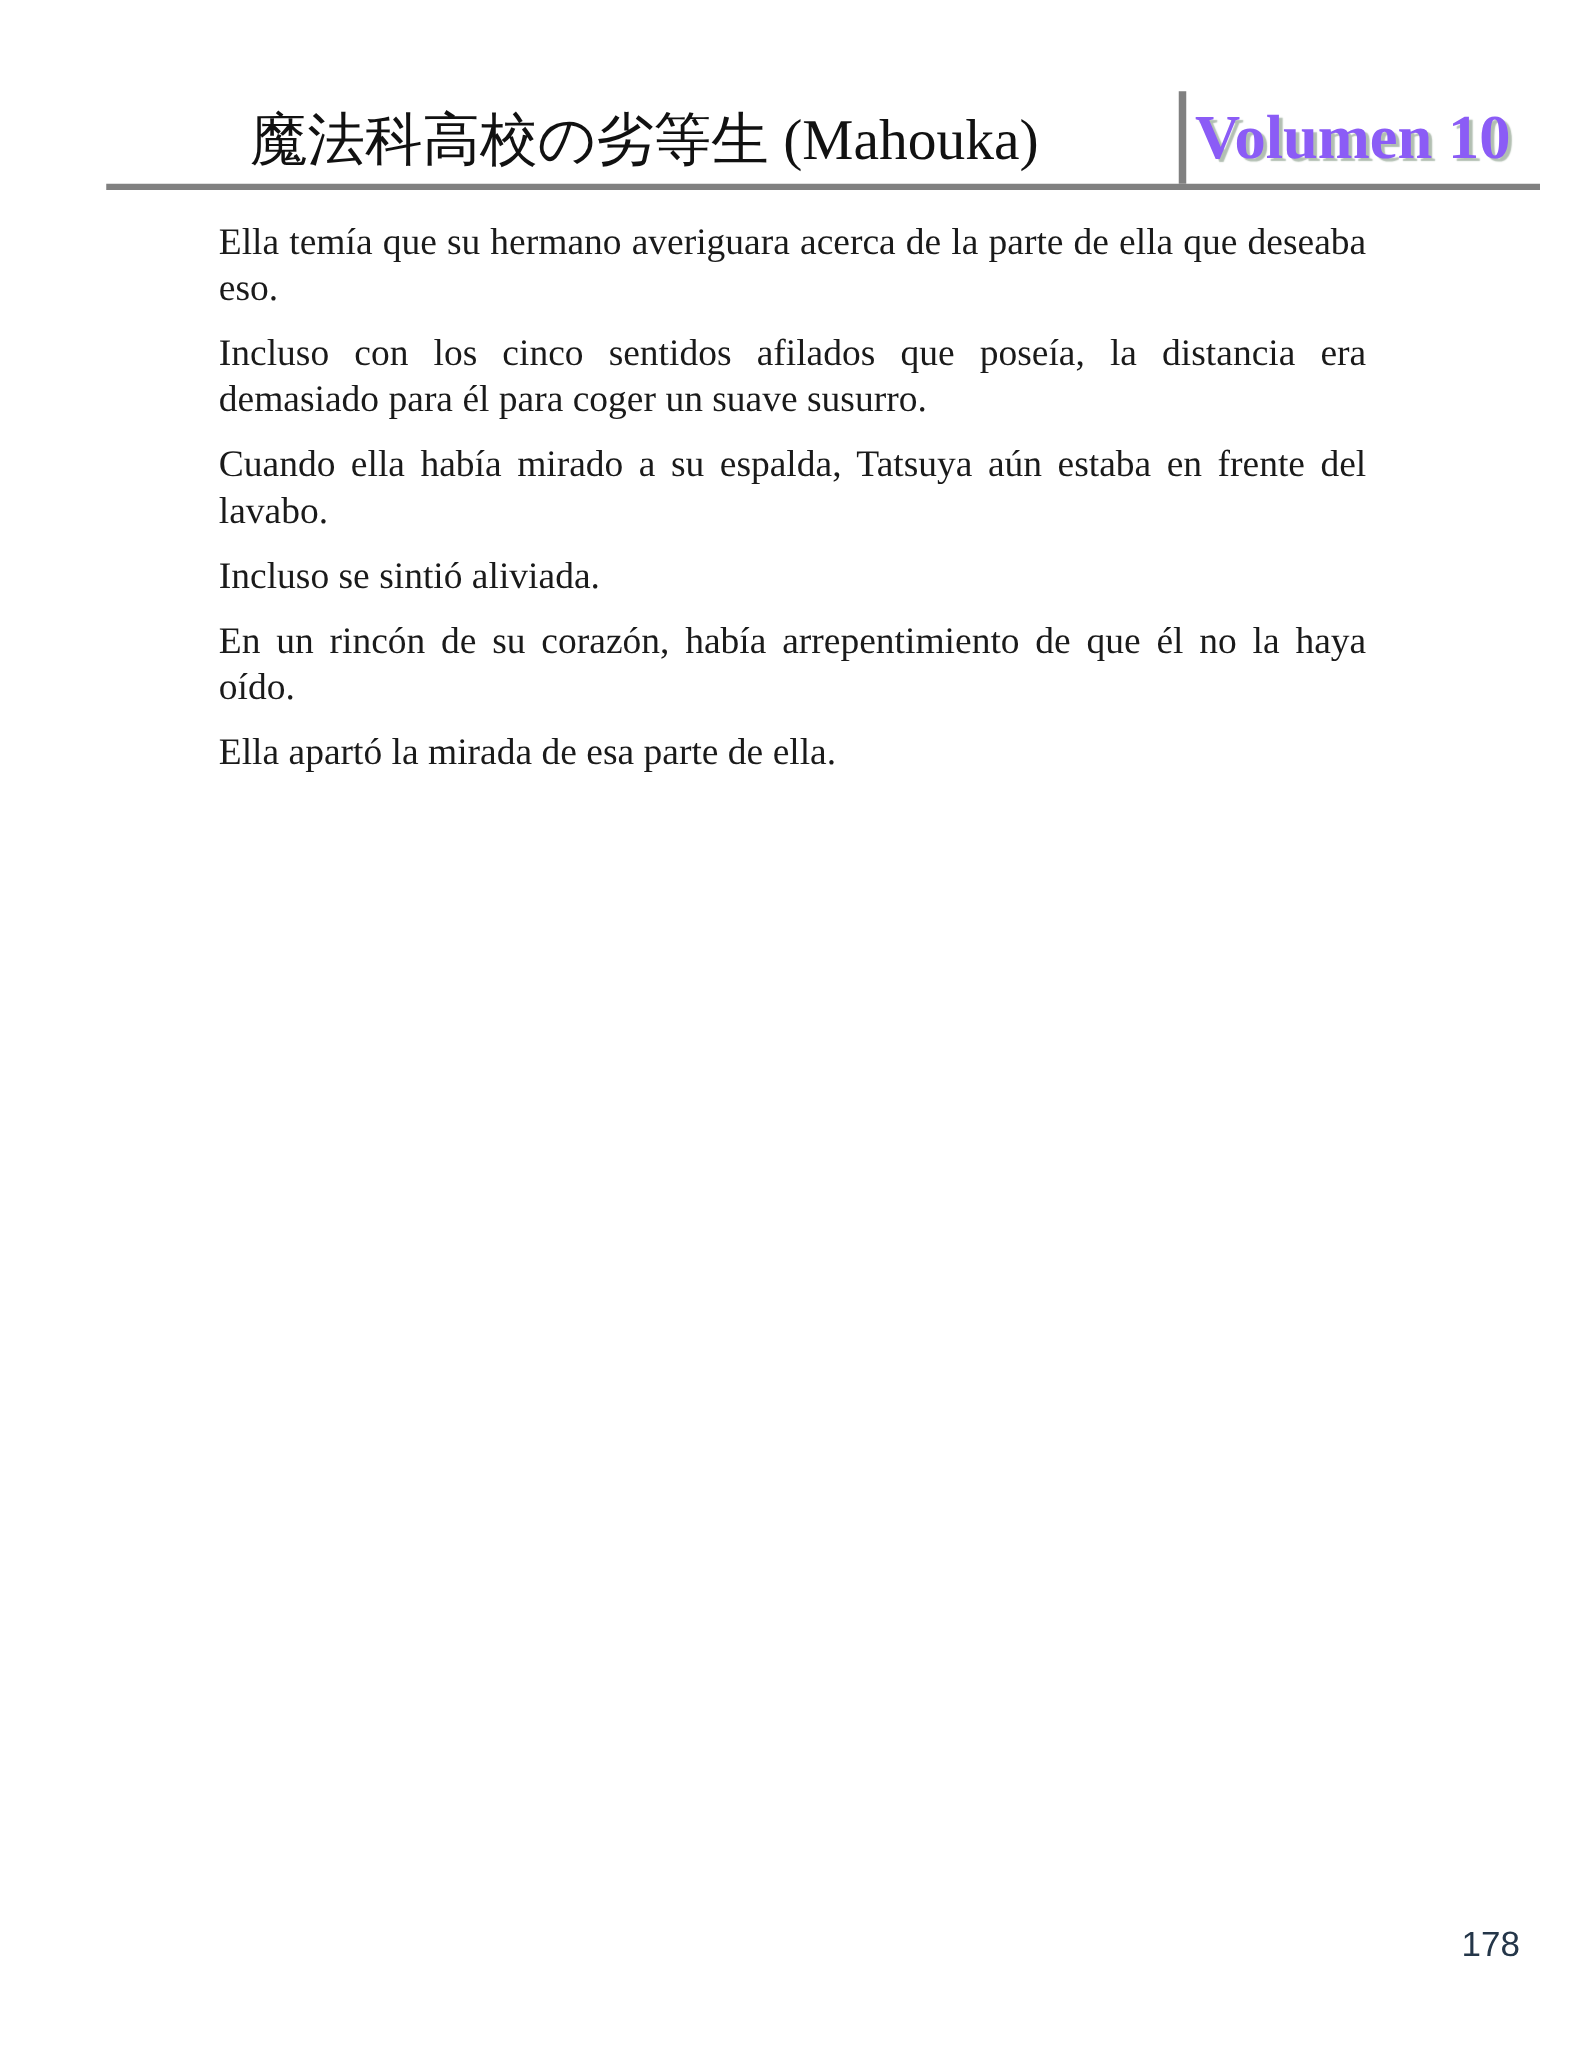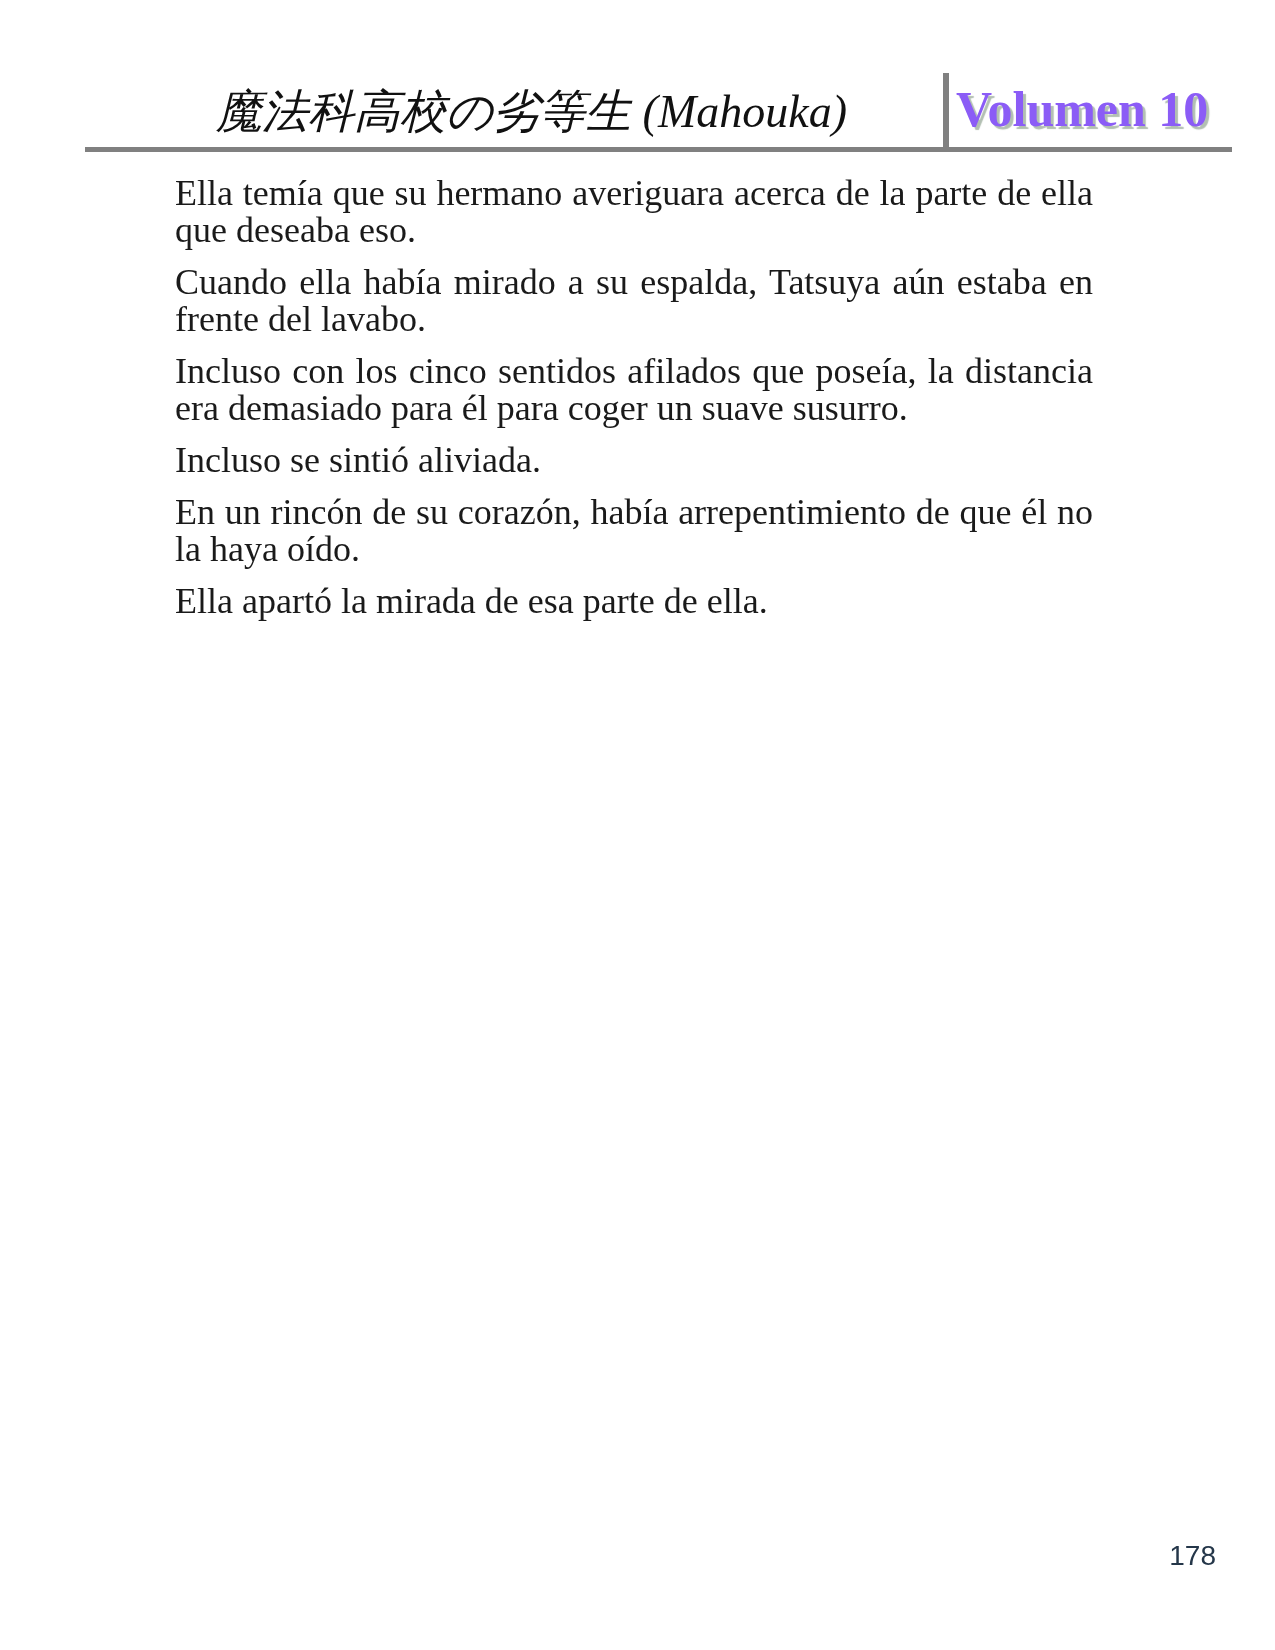--- a/index.html
+++ b/index.html
@@ -28,29 +28,28 @@
   .header-vbar {
     position: absolute;
     left: 943px;
     top: 73px;
     width: 6px;
     height: 74px;
     background: #808080;
   }
   .header-title {
     position: absolute;
-    left: 216px;
+    left: 200px;
     top: 86px;
     width: 660px;
     font-size: 46px;
     line-height: 52px;
     color: #111111;
     white-space: nowrap;
     font-family: "Liberation Serif", serif;
-    font-style: italic;
   }
   .header-volume {
     position: absolute;
     left: 956px;
     top: 82px;
     font-size: 50px;
     line-height: 54px;
     font-weight: bold;
     color: #8b5cf6;
     text-shadow: 3px 3px 1px #b2bfb2;
@@ -62,21 +61,21 @@
   .body-text {
     position: absolute;
     left: 175px;
     top: 175px;
     width: 918px;
     color: #1a1a1a;
     text-align: justify;
   }
   .body-text p {
     margin: 0 0 15px 0;
-    font-size: 36px;
+    font-size: 30px;
     line-height: 37px;
     font-family: "Liberation Serif", serif;
   }
 
   
   .page-number {
     position: absolute;
     top: 1541px;
     right: 59px;
     font-size: 28px;
@@ -93,22 +92,22 @@
 
   <div class="header">
     <div class="header-title">魔法科高校の劣等生 (Mahouka)</div>
     <div class="header-vbar"></div>
     <div class="header-volume">Volumen 10</div>
     <div class="header-rule"></div>
   </div>
 
   <div class="body-text">
     <p>Ella temía que su hermano averiguara acerca de la parte de ella que deseaba eso.</p>
+    <p>Incluso con los cinco sentidos afilados que poseía, la distancia era demasiado para él para coger un suave susurro.</p>
     <p>Cuando ella había mirado a su espalda, Tatsuya aún estaba en frente del lavabo.</p>
-    <p>Incluso con los cinco sentidos afilados que poseía, la distancia era demasiado para él para coger un suave susurro.</p>
     <p>Incluso se sintió aliviada.</p>
     <p>En un rincón de su corazón, había arrepentimiento de que él no la haya oído.</p>
     <p>Ella apartó la mirada de esa parte de ella.</p>
   </div>
 
   <div class="page-number">178</div>
 
 </div>
 
 </body></html>

